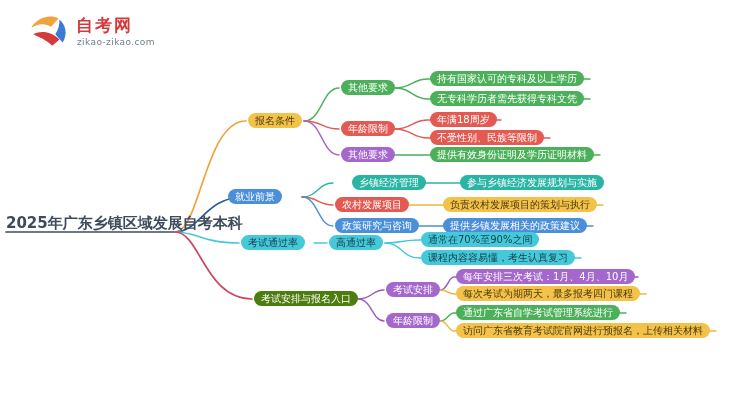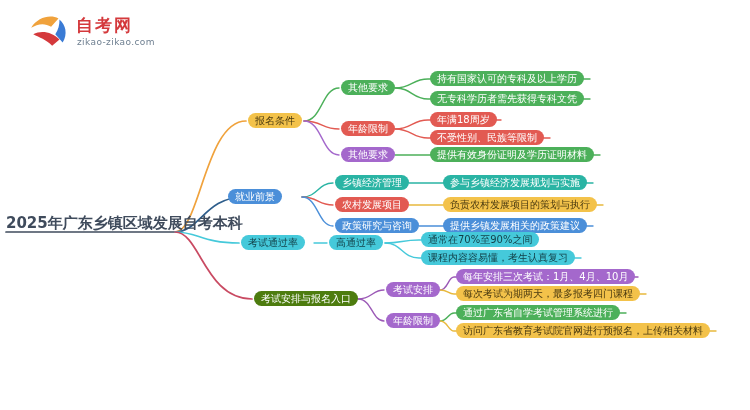--- a/index.html
+++ b/index.html
@@ -19,21 +19,21 @@
     white-space:nowrap;
   }
   .pill{
     position:absolute;font-size:10px;line-height:13px;padding:1px 7px;border-radius:8px;
     white-space:nowrap;color:#ffffff;
   }
   .bg-yellow{background:#f3c24a;color:#4a3a10;}
   .bg-green{background:#4cb05a;}
   .bg-red{background:#e25a52;}
   .bg-purple{background:#a468cc;}
-  .bg-teal{background:#2ab4a4;}
+  .bg-teal{background:#2ab4a4;margin-left:17px;}
   .bg-blue{background:#4b8fd9;}
   .bg-cyan{background:#45c9da;color:#123f47;}
   .bg-magenta{background:#4d7c0f;}
 </style>
 </head>
 <body>
 
 <div class="stage">
 
   <svg class="wires" width="750" height="410" viewBox="0 0 750 410" fill="none" stroke-linecap="round">

